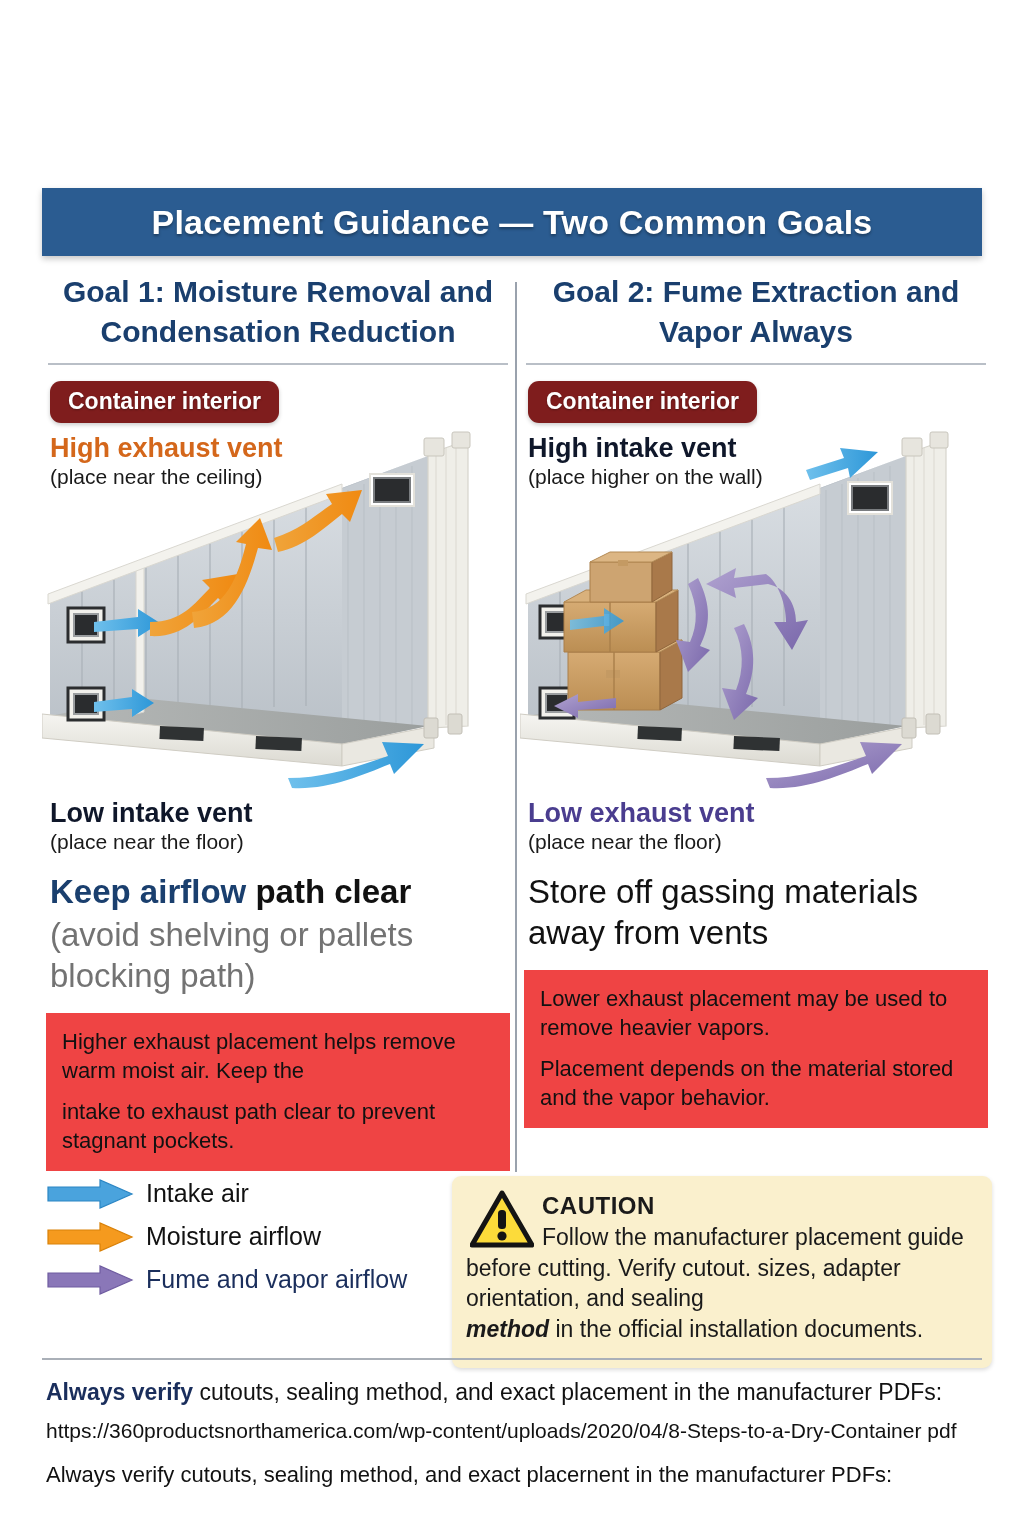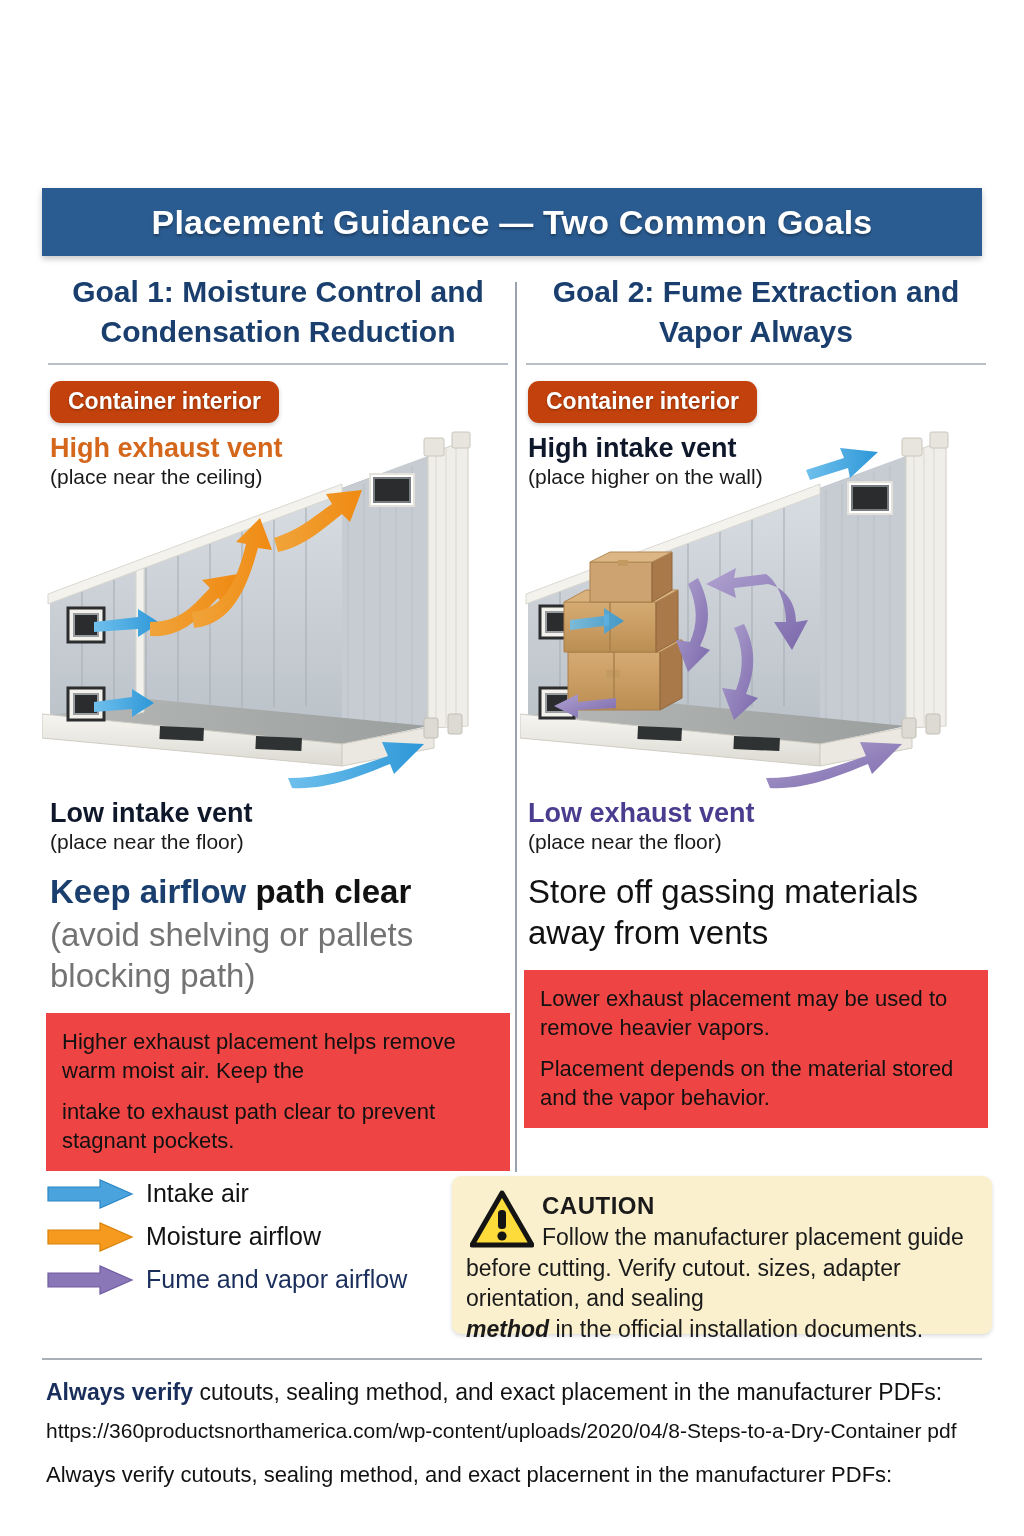--- a/index.html
+++ b/index.html
@@ -37,21 +37,21 @@
     text-align: center; color: #1a3f6e; font-size: 30px; font-weight: bold;
     line-height: 1.32; padding: 0 2px;
   }
   .hr-under {
     margin: 12px 6px 0 6px; height: 2px; background: #b9bfc7;
   }
 
   
   .pill {
     display: inline-block; margin: 16px 0 0 8px;
-    background: #c2410c; color: #fff;
+    background: #7f1d1d; color: #fff;
     font-size: 23px; font-weight: bold;
     padding: 7px 18px 8px 18px; border-radius: 11px;
     text-shadow: 0 1px 2px rgba(0,0,0,.35);
     box-shadow: 0 2px 4px rgba(0,0,0,.2);
   }
 
   
   .vent-block { margin: 10px 0 0 8px; position: relative; z-index: 5; }
   .vent-title { font-size: 27px; font-weight: bold; line-height: 1.12; }
   .vent-sub   { font-size: 21px; color: #1a1a1a; line-height: 1.2; margin-top: 1px; }
@@ -82,21 +82,21 @@
 
   
   .legend { position: absolute; left: 46px; top: 1172px; width: 400px; }
   .legend-row { display: flex; align-items: center; height: 43px; }
   .legend-label { font-size: 25px; color: #111; margin-left: 12px; }
   .legend-label.navy { color: #1a2e5c; }
   .arrow-ico { width: 88px; height: 30px; flex: 0 0 88px; }
 
   
   .caution {
-    position: absolute; left: 452px; top: 1176px; width: 540px; height: 158px;
+    position: absolute; left: 452px; top: 1176px; width: 540px; height: 192px;
     background: #faf0cd; border-radius: 9px;
     box-shadow: 0 2px 4px rgba(0,0,0,.14);
     padding: 10px 14px 10px 14px;
   }
   .caution-tri { position: absolute; left: 18px; top: 14px; width: 64px; height: 58px; }
   .caution-title {
     position: absolute; left: 90px; top: 16px;
     font-size: 24px; font-weight: bold; color: #1a1a1a; letter-spacing: .5px;
   }
   .caution-body {
@@ -123,21 +123,21 @@
 <div class="page">
 
   <div class="title-bar">
     <div class="title">Placement Guidance — Two Common Goals</div>
   </div>
 
   <div class="columns">
     <div class="vdivider"></div>
 
     <div class="col col-left">
-      <div class="goal-heading">Goal 1: Moisture Control and Condensation Reduction</div>
+      <div class="goal-heading">Goal 1: Moisture Removal and Condensation Reduction</div>
       <div class="hr-under"></div>
       <div class="pill">Container interior</div>
 
       <div class="vent-block">
         <div class="vent-title orange">High exhaust vent</div>
         <div class="vent-sub">(place near the ceiling)</div>
       </div>
 
       
       <div class="illus">

